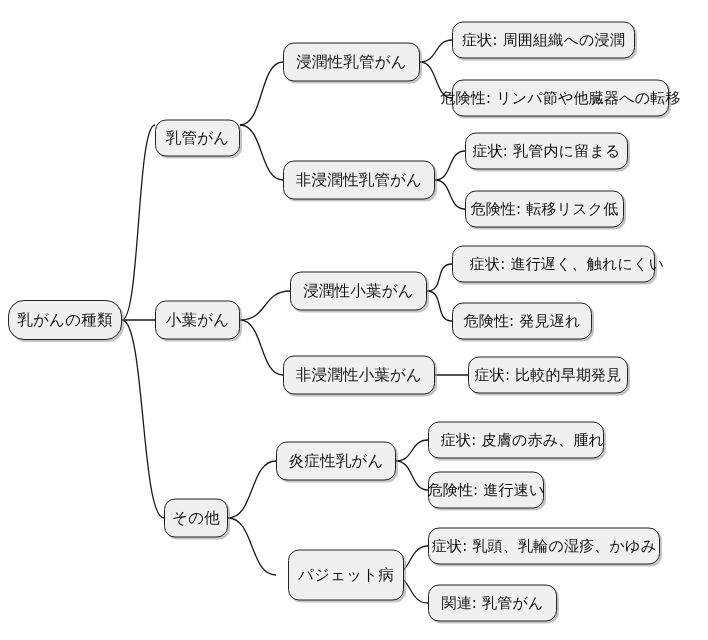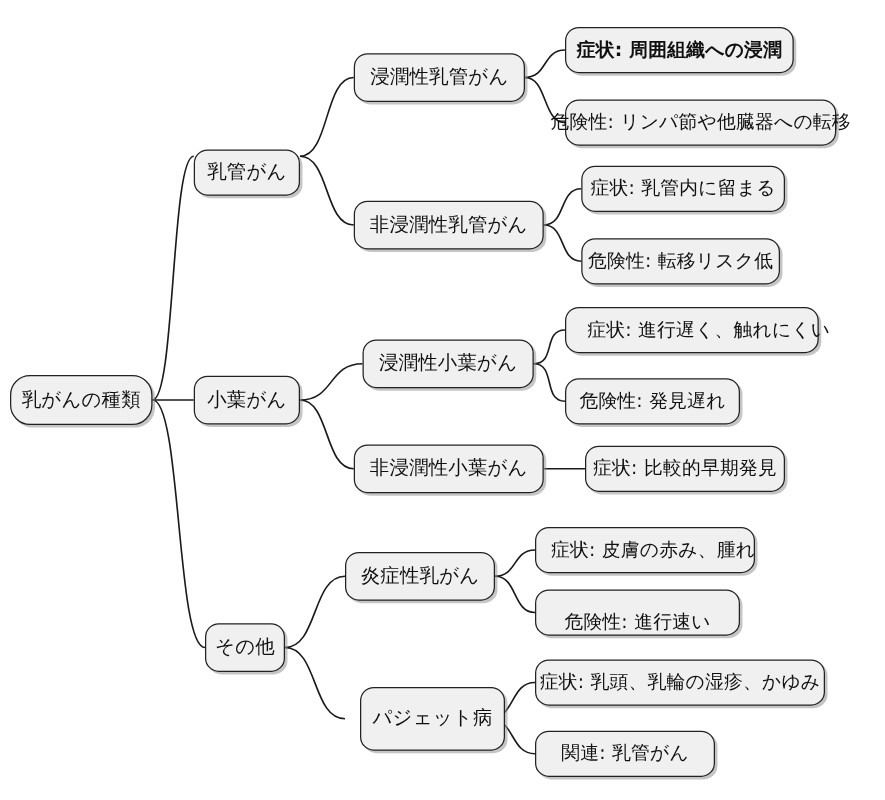--- a/index.html
+++ b/index.html
@@ -78,21 +78,21 @@
       </div>
       <div class="node lvl2" style="left: 283px; top: 375px; width: 152px; height: 39px;">
         <span>非浸潤性小葉がん</span>
       </div>
       <div class="node lvl2" style="left: 276px; top: 461px; width: 120px; height: 39px;">
         <span>炎症性乳がん</span>
       </div>
       <div class="node lvl2" style="left: 288px; top: 575px; width: 116px; height: 51px;">
         <span>パジェット病</span>
       </div>
-      <div class="node leaf" style="left: 452px; top: 40px; width: 183px; height: 37px; font-weight: bold;">
+      <div class="node leaf" style="left: 452px; top: 40px; width: 183px; height: 37px;">
         <span>症状: 周囲組織への浸潤</span>
       </div>
       <div class="node leaf" style="left: 452px; top: 98px; width: 217px; height: 37px;">
         <span>危険性: リンパ節や他臓器への転移</span>
       </div>
       <div class="node leaf" style="left: 465px; top: 151px; width: 163px; height: 37px;">
         <span>症状: 乳管内に留まる</span>
       </div>
       <div class="node leaf" style="left: 465px; top: 209px; width: 159px; height: 37px;">
         <span>危険性: 転移リスク低</span>
@@ -102,23 +102,23 @@
       </div>
       <div class="node leaf" style="left: 452px; top: 321px; width: 140px; height: 37px;">
         <span>危険性: 発見遅れ</span>
       </div>
       <div class="node leaf" style="left: 468px; top: 375px; width: 160px; height: 37px;">
         <span>症状: 比較的早期発見</span>
       </div>
       <div class="node leaf" style="left: 428px; top: 440px; width: 176px; height: 37px; padding-left: 13px;">
         <span>症状: 皮膚の赤み、腫れ</span>
       </div>
-      <div class="node leaf" style="left: 428px; top: 490px; width: 164px; height: 37px; align-items: flex-end;">
+      <div class="node leaf" style="left: 428px; top: 490px; width: 116px; height: 37px;">
         <span>危険性: 進行速い</span>
       </div>
       <div class="node leaf" style="left: 428px; top: 546px; width: 232px; height: 37px;">
         <span>症状: 乳頭、乳輪の湿疹、かゆみ</span>
       </div>
-      <div class="node leaf" style="left: 428px; top: 603px; width: 144px; height: 37px;">
+      <div class="node leaf" style="left: 428px; top: 603px; width: 129px; height: 37px;">
         <span>関連: 乳管がん</span>
       </div>
     </div>
 </div>
 
 </body></html>

